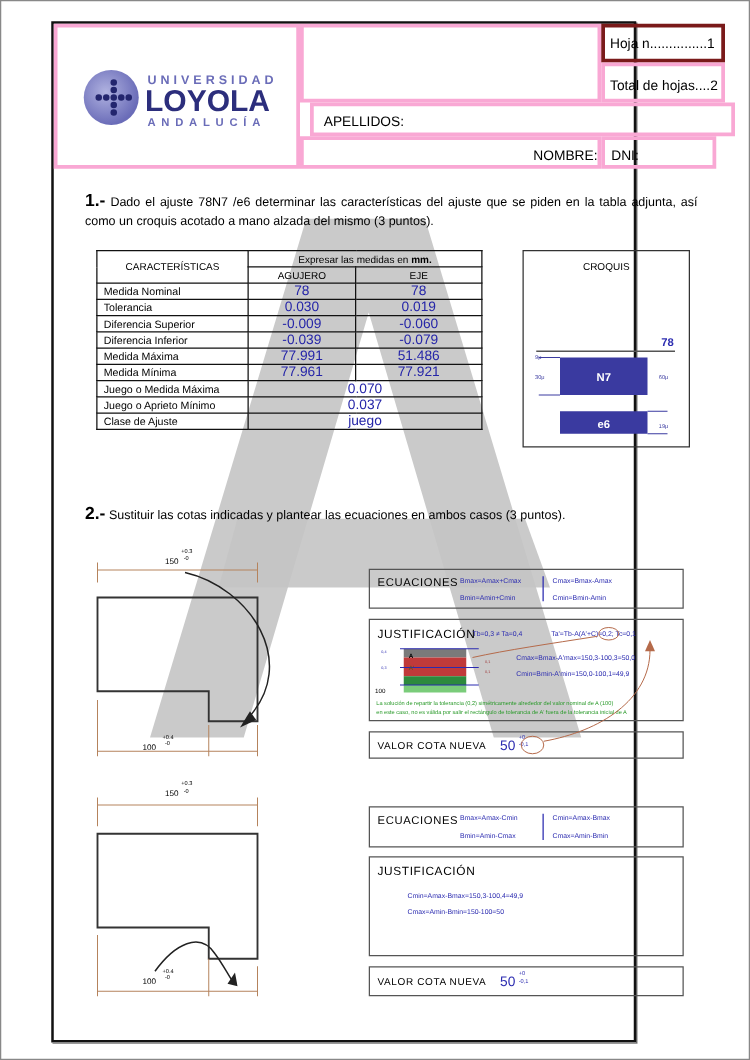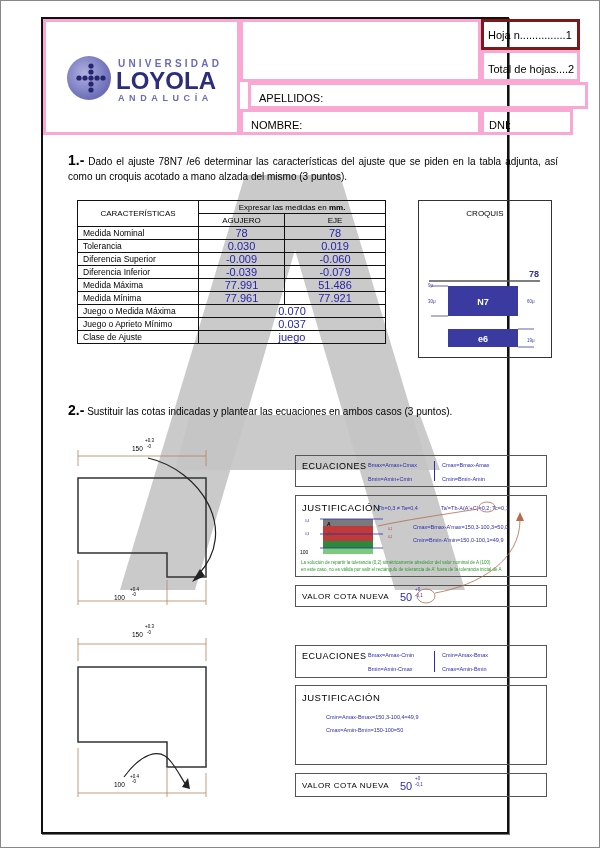--- a/index.html
+++ b/index.html
@@ -8,21 +8,21 @@
   .frame{position:absolute;left:41px;top:17px;width:464px;height:813px;border:2px solid #111;box-shadow:1px 1px 0 #777;}
   .watermark{position:absolute;left:0;top:0;width:600px;height:848px;pointer-events:none;}
   .hdr{position:absolute;border:3px solid #f9a8d4;box-sizing:border-box;font-size:11px;}
   .logo-cell{left:43px;top:19px;width:197px;height:116px;}
   .course-cell{left:240px;top:19px;width:241px;height:63px;text-align:center;}
   .course-cell .l1{position:absolute;top:20px;width:100%;font-size:10px;}
   .course-cell .l2{position:absolute;top:32px;width:100%;font-size:10px;}
   .hoja-cell{left:481px;top:19px;width:99px;height:31px;border-color:#7a1a1a;padding:7px 0 0 4px;}
   .total-cell{left:481px;top:50px;width:99px;height:32px;padding:10px 0 0 4px;}
   .apellidos-cell{left:248px;top:82px;width:340px;height:27px;padding:7px 0 0 8px;}
-  .nombre-cell{left:240px;top:109px;width:241px;height:26px;padding:7px 0 0 8px;}
+  .nombre-cell{left:240px;top:109px;width:241px;height:26px;padding:7px 0 0 8px;text-align:right;}
   .dni-cell{left:481px;top:109px;width:92px;height:26px;padding:7px 0 0 5px;}
   .q{position:absolute;font-size:10px;line-height:15px;}
   .q .num{font-size:14px;font-weight:bold;}
   table.ch{position:absolute;left:77px;top:200px;border-collapse:collapse;font-size:8.5px;}
   table.ch td{border:1px solid #111;height:12px;padding:0 5px;white-space:nowrap;}
   table.ch td.v{color:#2525a8;font-size:11px;text-align:center;}
   table.ch td.h{text-align:center;font-size:8px;}
   .box{position:absolute;border:1.5px solid #555;box-sizing:border-box;background:transparent;}
   .box .ttl{position:absolute;font-size:9px;letter-spacing:0.5px;}
   .blue{color:#2b2bb0;}

